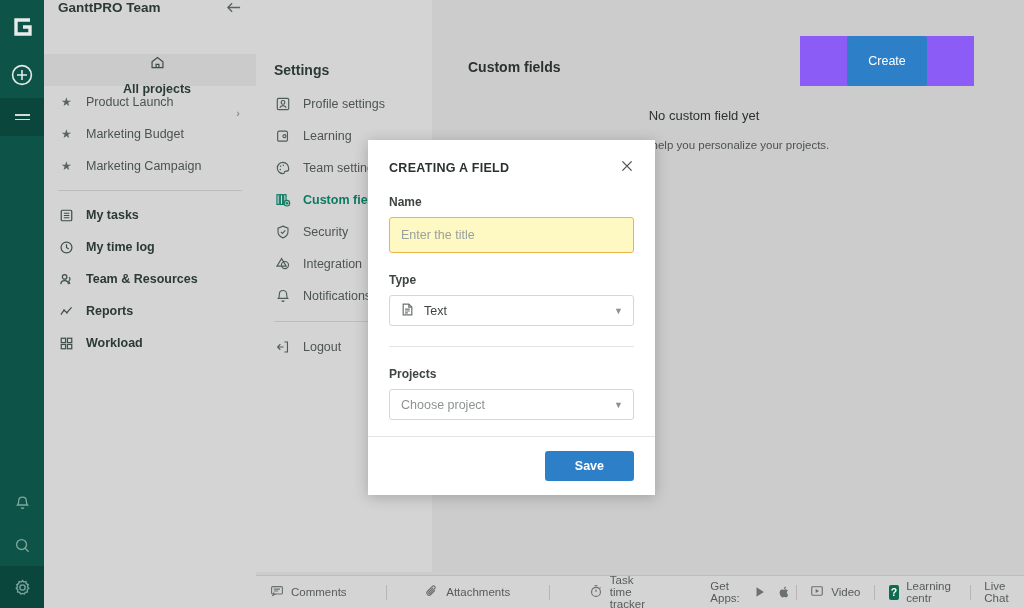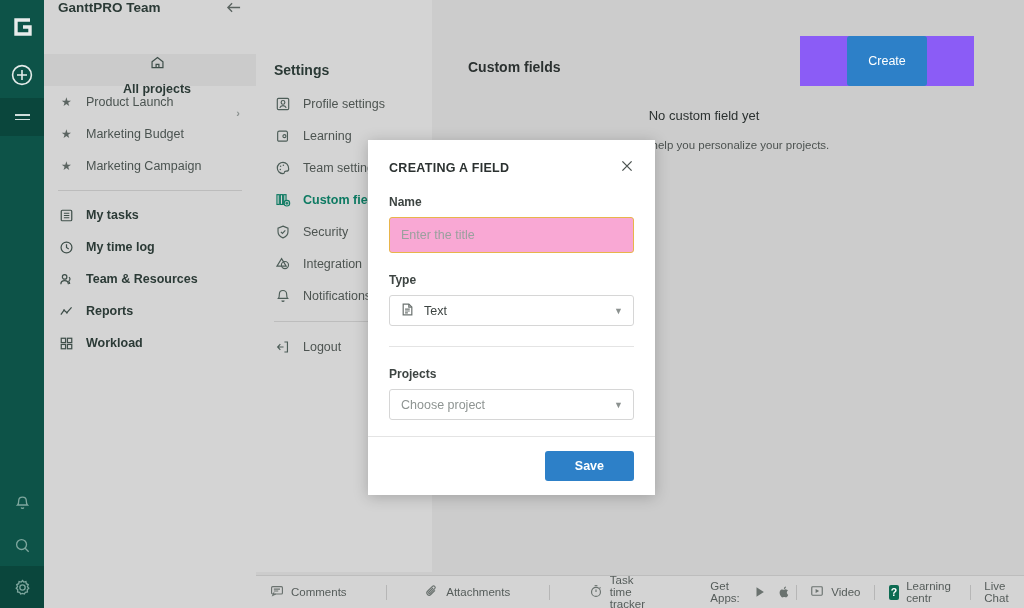--- a/index.html
+++ b/index.html
@@ -148,21 +148,21 @@
   .modal-title {
     font-size: 12.5px; font-weight: bold; color: #2b3130; letter-spacing: 0.3px;
   }
   .modal-close { color: #4b5250; cursor: pointer; line-height: 1; }
   .modal-body { padding: 14px 21px 16px 21px; }
   .fld-label { font-size: 12px; font-weight: bold; color: #3d4442; margin-bottom: 8px; }
   .fld-label.mt { margin-top: 20px; }
   .txt-input {
     width: 100%; height: 31px; border: 1px solid #e8b54a; border-radius: 3px;
     padding: 17px 11px; font-size: 12.5px; font-family: inherit; color: #3d4442;
-    outline: none; background: #f9a8d4;
+    outline: none; background: #fef9c3;
   }
   .txt-input::placeholder { color: #9aa09e; }
   .select-box {
     width: 100%; height: 31px; border: 1px solid #d6d6d6; border-radius: 3px;
     display: flex; align-items: center; padding: 12px 10px; gap: 9px;
     font-size: 12.5px; color: #3d4442; cursor: pointer; background:#fff;
   }
   .select-box.placeholder { color: #8e9492; padding-left: 11px; }
   .select-box .caret { margin-left: auto; color: #8b918f; font-size: 9px; }
   .select-box .ic svg { fill:none; stroke:#6d7472; stroke-width:1.3; }

